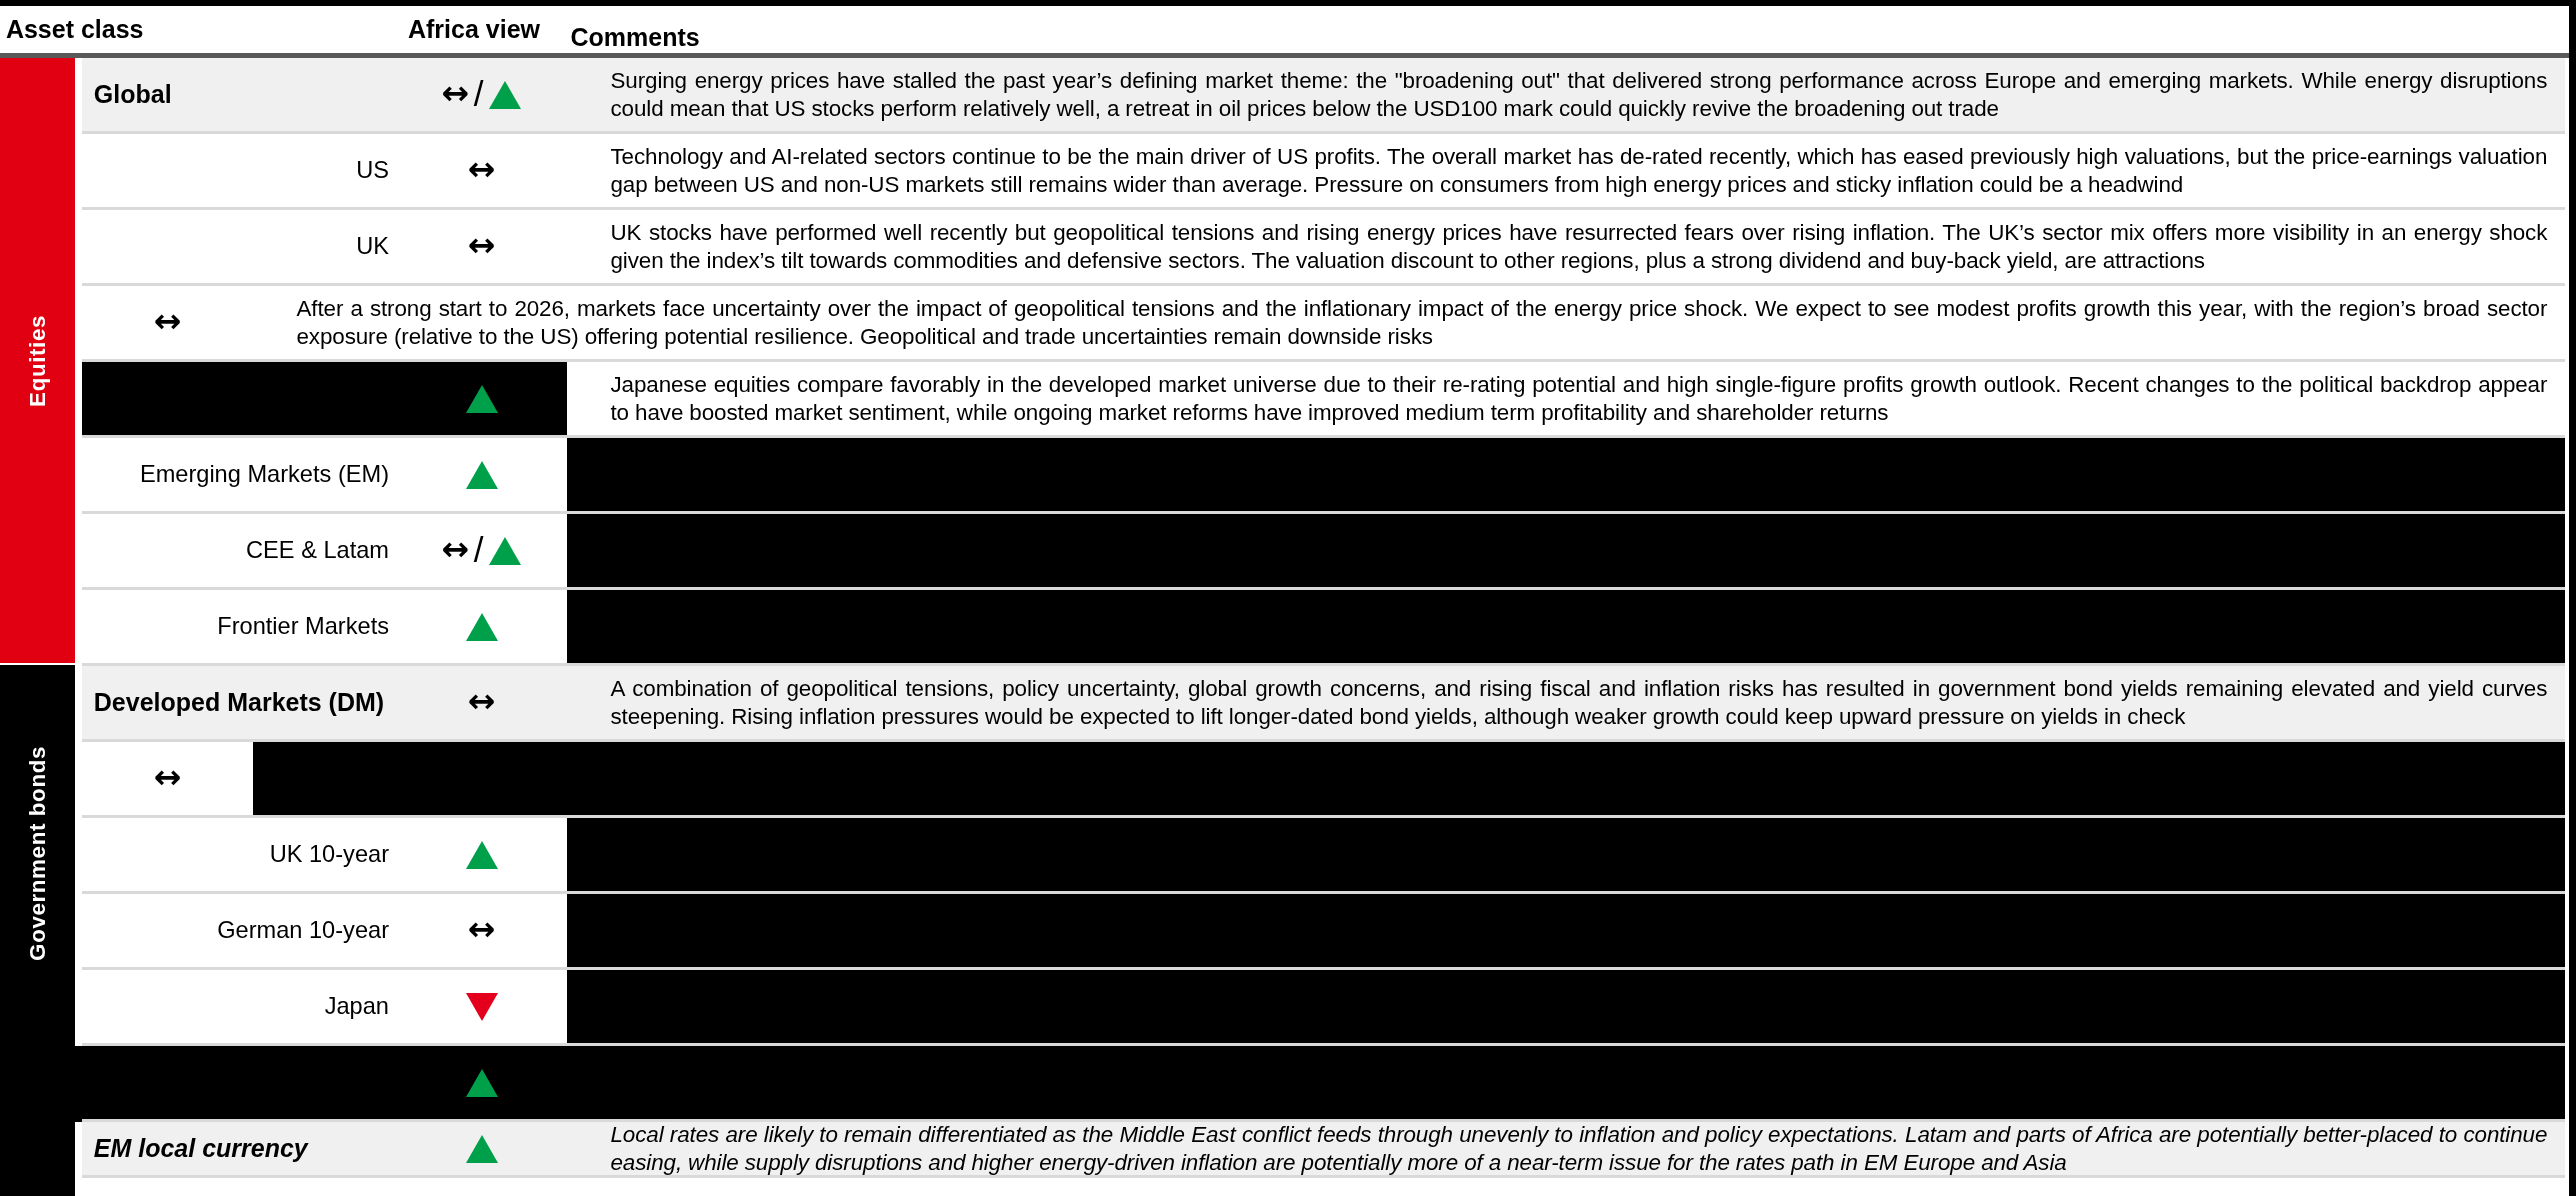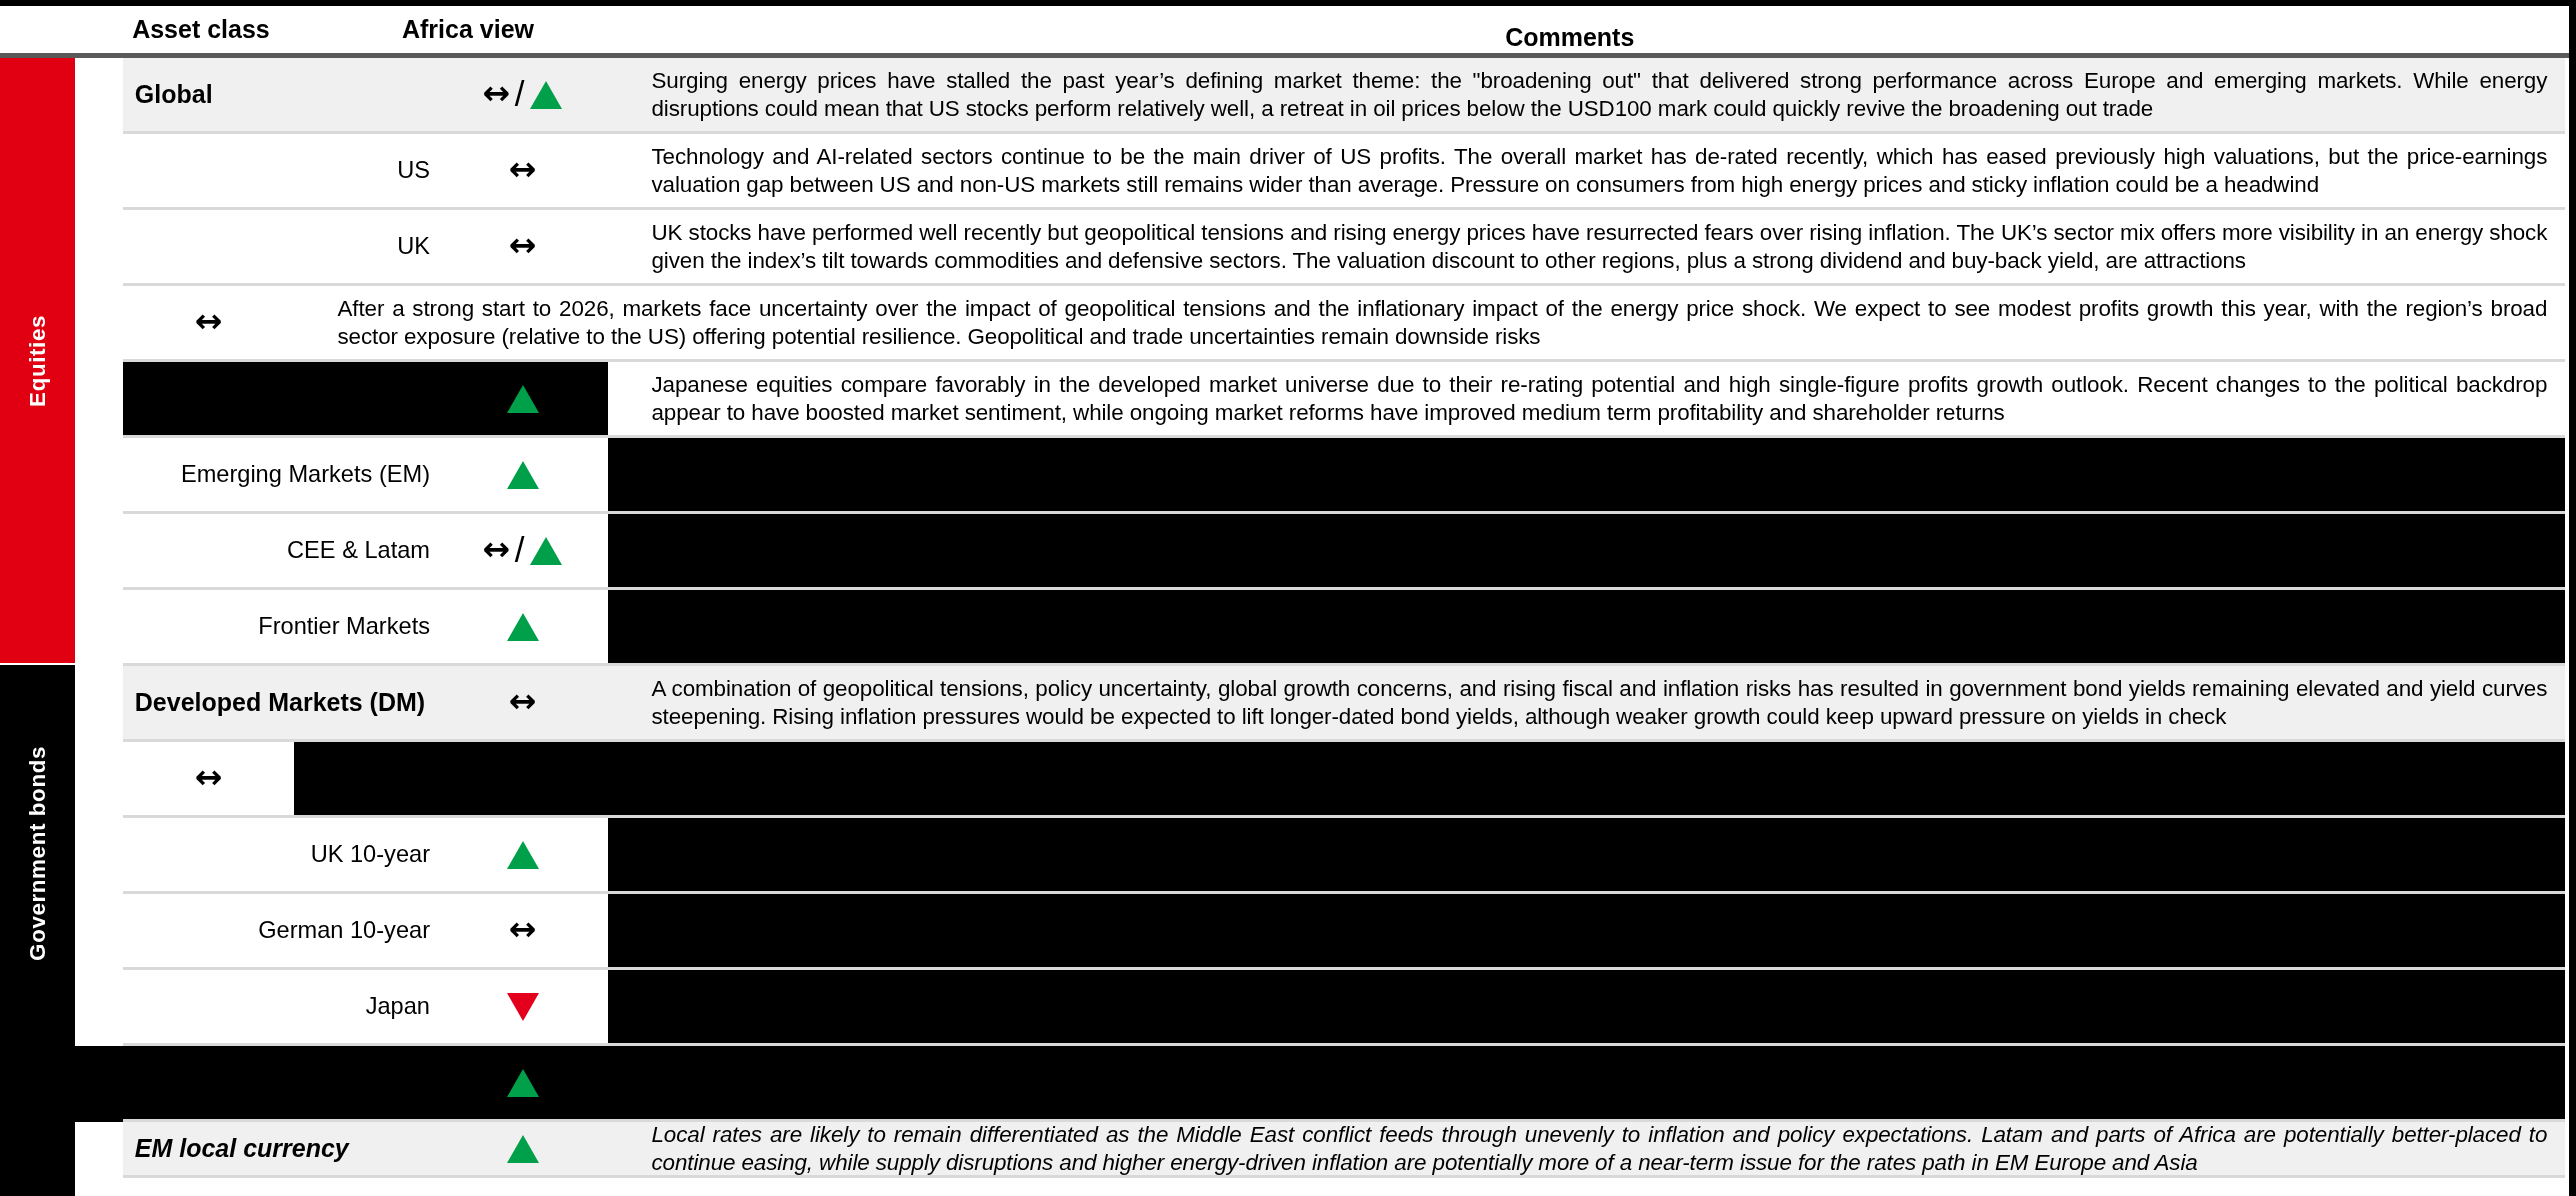--- a/index.html
+++ b/index.html
@@ -9,37 +9,37 @@
     --gray-bg:#f0f0f0;
     --sep:#d9d9d9;
     --rule:#595959;
     --rh:76px;
   }
   *{margin:0;padding:0;box-sizing:border-box;}
   body{font-family:"Liberation Sans","DejaVu Sans",sans-serif;background:#fff;}
   #page{position:relative;width:2576px;height:1197px;background:#fff;overflow:hidden;border-right:7px solid #000;}
   .top-border{height:5.9px;background:#000;width:100%;}
   .header-row{display:flex;align-items:center;height:47px;}
-  .header-row > div{font-weight:700;font-size:25px;color:#000;text-align:center;}
+  .header-row > div{font-weight:700;font-size:25px;color:#000;}
   .h-asset{width:396px;flex:none;padding-left:5.9px;}
   .h-view{width:171px;flex:none;text-align:right;padding-right:27px;}
   .h-comments{flex:1;padding-left:3.5px;margin-top:16px;}
   .header-rule{height:4.7px;background:var(--rule);width:100%;}
 
   
   .band{position:absolute;left:0;width:75px;}
   .band-equities{top:58px;height:605px;background:var(--band-red);}
   .band-bonds{top:665px;height:531px;background:#000;}
   .vwrap{position:absolute;left:0;top:0;width:100%;display:flex;align-items:center;justify-content:center;}
   .band-equities .vwrap{height:100%;}
   .band-bonds .vwrap{height:376px;}
   .vlabel{writing-mode:vertical-rl;transform:rotate(180deg);color:#fff;font-weight:700;font-size:22.4px;letter-spacing:0.6px;white-space:nowrap;}
 
   
-  #rows{position:absolute;top:58px;left:0;right:4px;padding-left:41px;}
+  #rows{position:absolute;top:58px;left:0;right:4px;}
   .row{display:flex;height:var(--rh);}
   .row:last-child{height:56px;font-style:italic;}
   .spacer{width:82px;flex:none;}
   .row.full-black .spacer{background:#000;}
   .row-content{flex:1;display:flex;border-bottom:3.5px solid var(--sep);}
   .row-content.head{background:var(--gray-bg);}
   .row-content.full{background:#000;}
   .cell{display:flex;align-items:center;}
   .cell.label{width:314px;flex:none;justify-content:flex-end;padding-right:7px;font-size:23.6px;color:#000;}
   .head .cell.label{justify-content:flex-start;padding-left:11.8px;font-weight:700;font-size:25px;}

